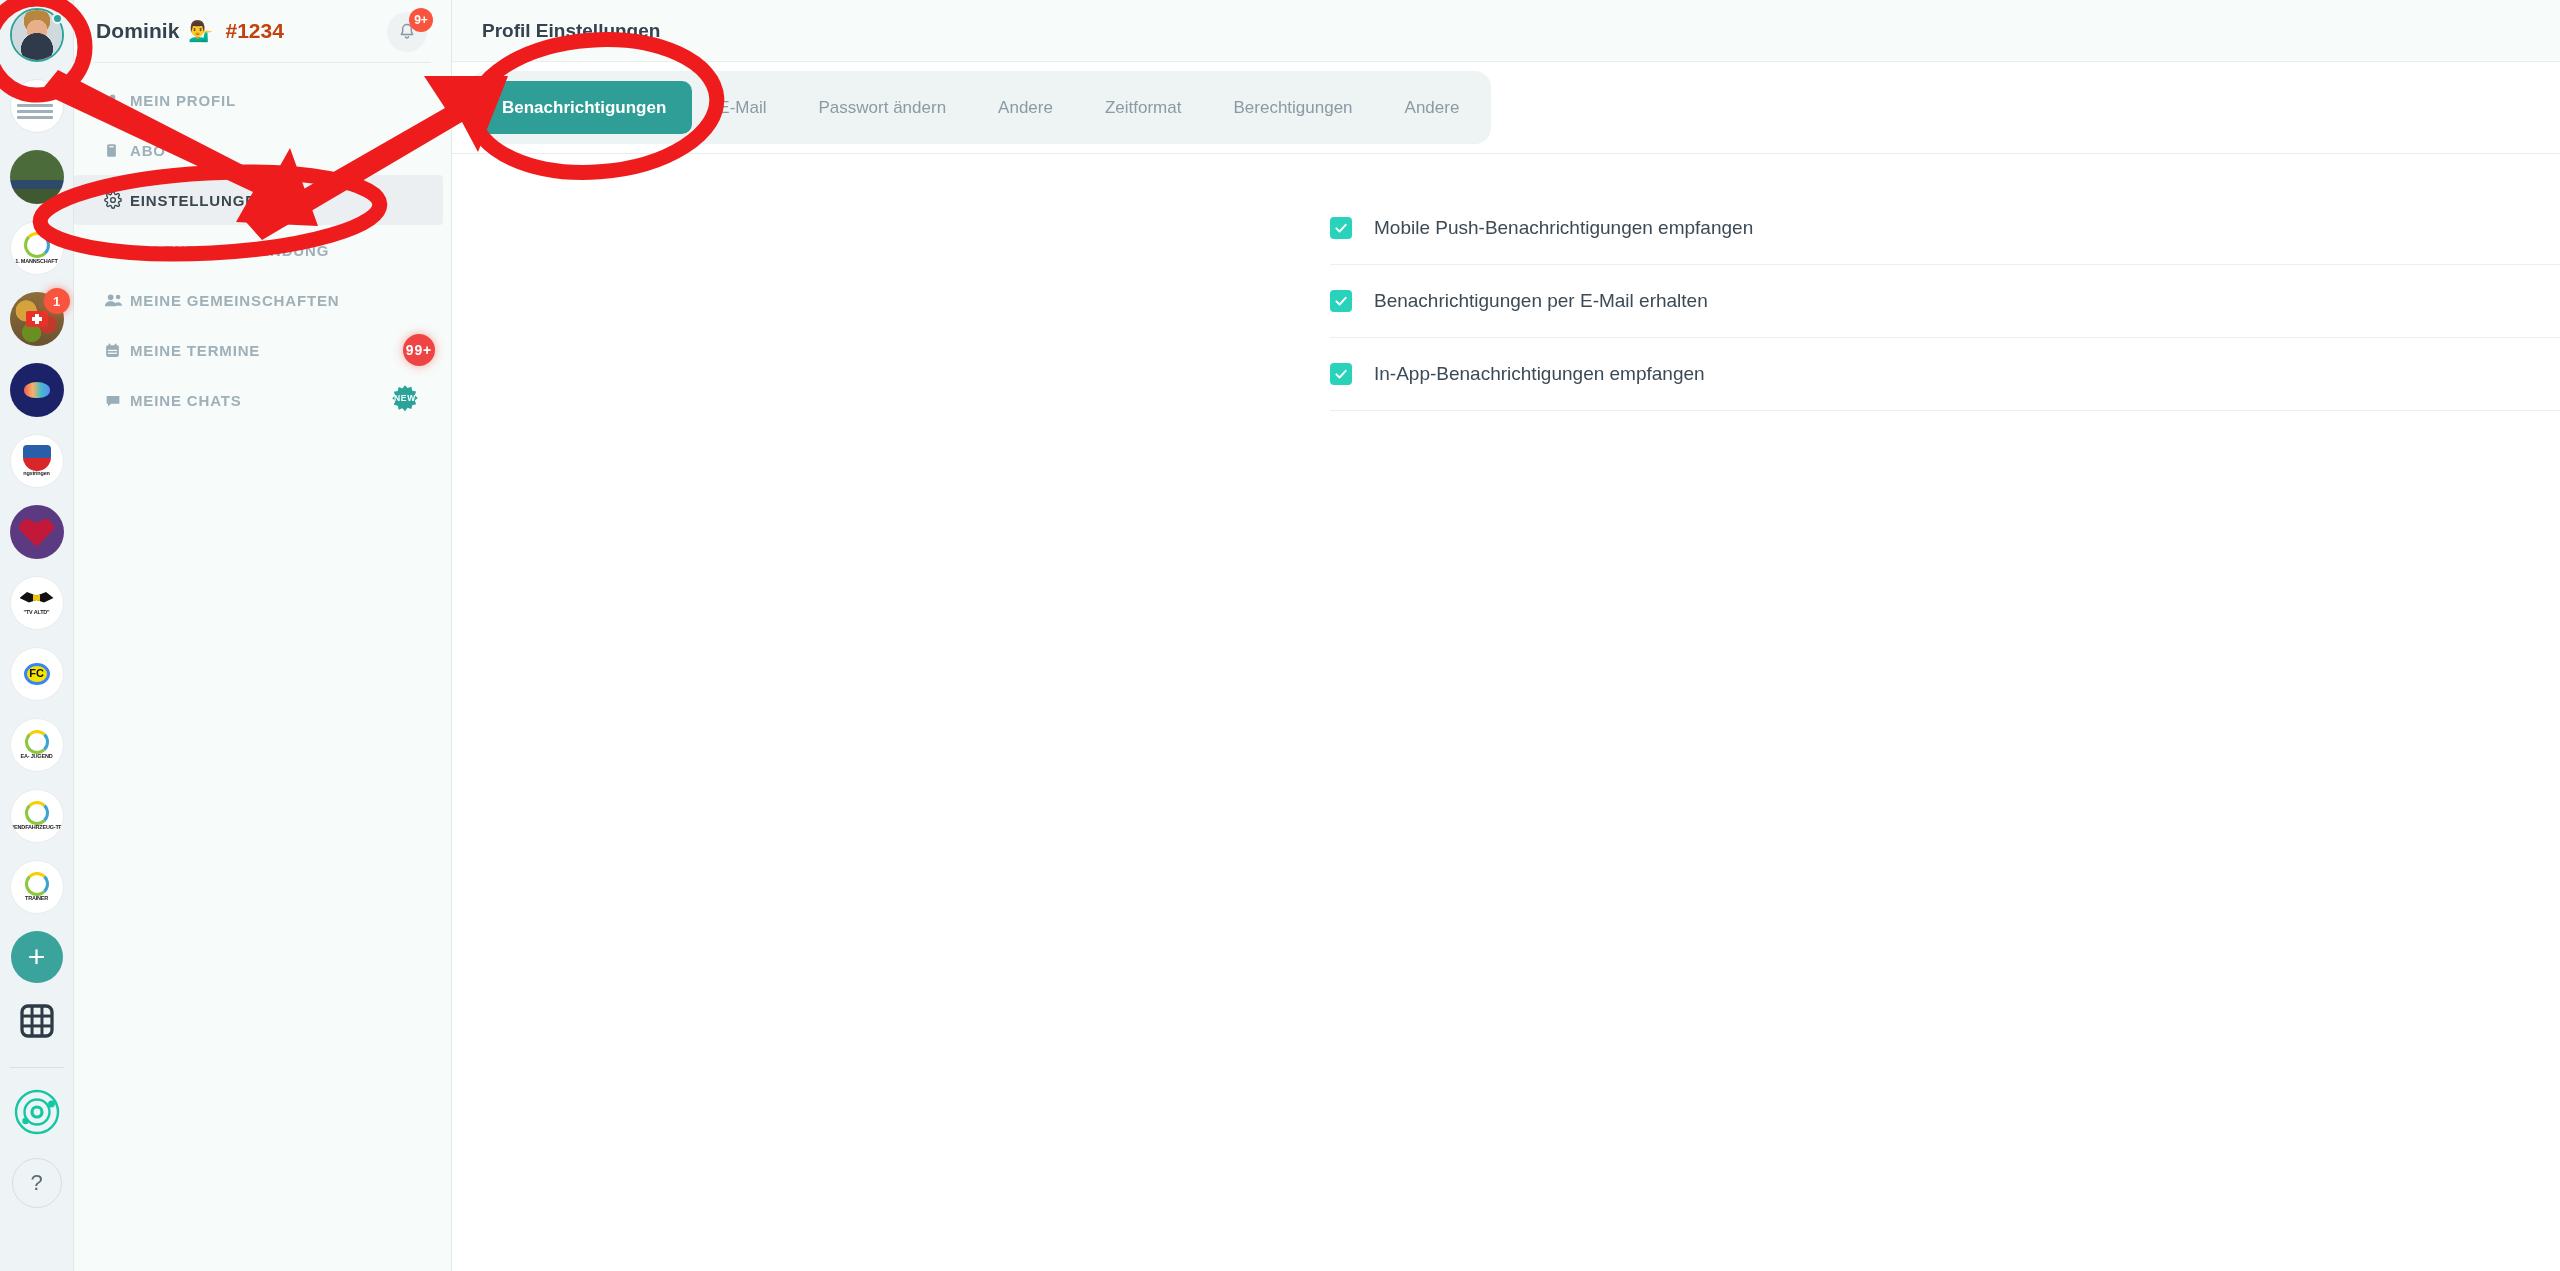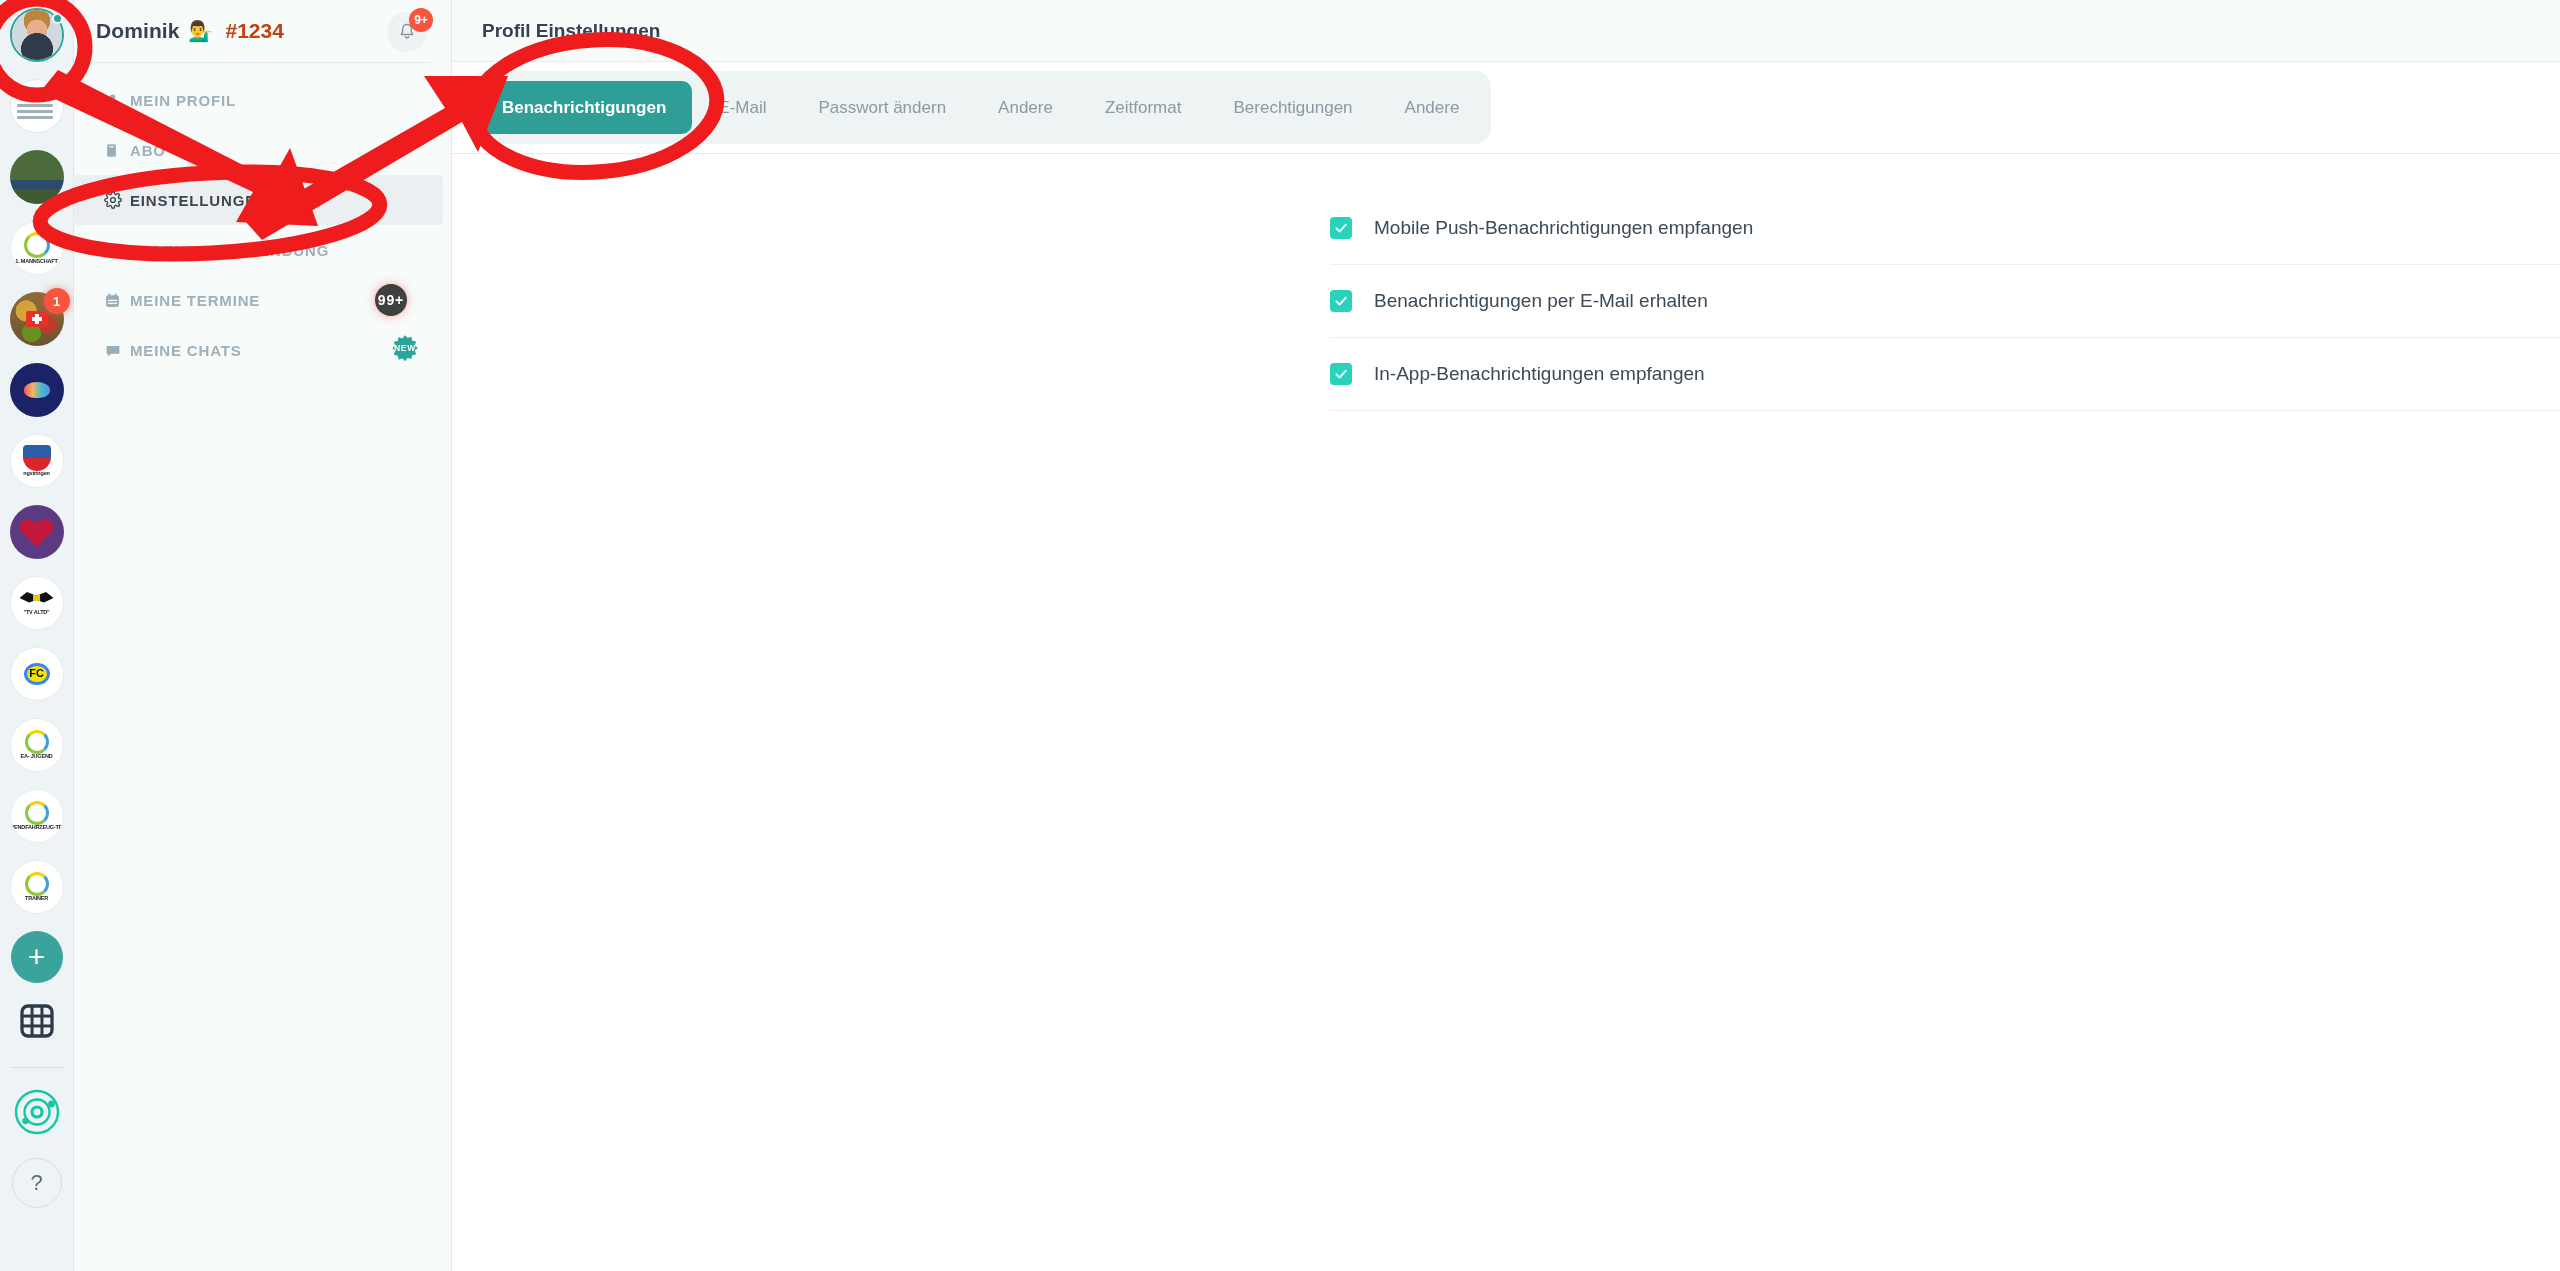--- a/index.html
+++ b/index.html
@@ -139,23 +139,23 @@
     color:#9fb0b8; font-size:15px; font-weight:600;
     letter-spacing: .85px;
     margin: 0 8px 0 0;
   }
   .sb-item .ico { width:26px; display:flex; align-items:center; color:#9aaeb7; }
   .sb-item.active { background:#eceff1; border-radius:4px; color:#3a4750; }
   .sb-item.active .ico { color:#3a4750; }
   .sb-item.active .sb-label { color:#3a4750; }
   .sb-label { white-space:nowrap; }
   .sb-badge {
-    position:absolute; right:36px;
+    position:absolute; right:8px;
     min-width:32px;height:32px;border-radius:50%;
-    background:#404040;color:#fff;font-size:14px;font-weight:bold;
+    background:#ef4444;color:#fff;font-size:14px;font-weight:bold;
     display:flex;align-items:center;justify-content:center;
     box-shadow:0 0 10px rgba(249,84,62,.5);
   }
   .sb-badge.star {
     background:none; box-shadow:none;
     width:36px;height:36px; right:20px;
   }
 
   
   .main { flex:1; height:1271px; background:#ffffff; position:relative; }
@@ -363,20 +363,31 @@
           <svg width="17" height="17" viewBox="0 0 24 24" fill="currentColor">
             <rect x="3" y="4.5" width="18" height="16.5" rx="2.5"></rect>
             <rect x="3" y="4.5" width="18" height="4.5" fill="#f7fbfa" opacity=".35"></rect>
             <rect x="6.5" y="2" width="2.4" height="4.5" rx="1.2"></rect>
               <rect x="15.1" y="2" width="2.4" height="4.5" rx="1.2"></rect>
           </svg>
         </span>
         <span class="sb-label">KALENDERVERBINDUNG</span>
       </div>
 
+      <div class="sb-item">
+        <span class="ico">
+          <svg width="19" height="17" viewBox="0 0 26 24" fill="currentColor">
+            <circle cx="9" cy="7.5" r="4"></circle>
+              <path d="M1 20c0-4.4 3.6-7 8-7s8 2.6 8 7z"></path>
+            <circle cx="19.5" cy="7" r="3.2"></circle>
+              <path d="M14 19.5c0-3.3 2.6-5.2 5.5-5.2s5.5 1.9 5.5 5.2z"></path>
+          </svg>
+        </span>
+        <span class="sb-label">MEINE GEMEINSCHAFTEN</span>
+      </div>
 
       <div class="sb-item">
         <span class="ico">
           <svg width="17" height="17" viewBox="0 0 24 24" fill="currentColor">
             <rect x="3" y="4.5" width="18" height="16.5" rx="2.5"></rect>
             <rect x="5.5" y="11" width="13" height="1.8" fill="#f7fbfa"></rect>
             <rect x="5.5" y="15" width="13" height="1.8" fill="#f7fbfa"></rect>
             <rect x="6.5" y="2" width="2.4" height="4.5" rx="1.2"></rect>
               <rect x="15.1" y="2" width="2.4" height="4.5" rx="1.2"></rect>
           </svg>

